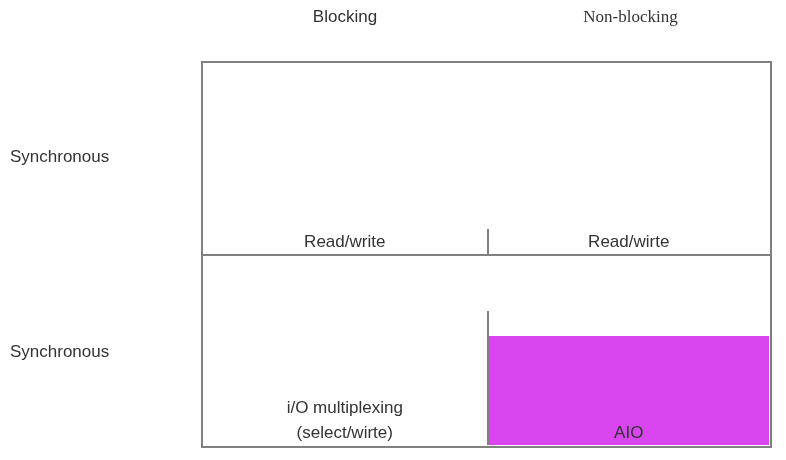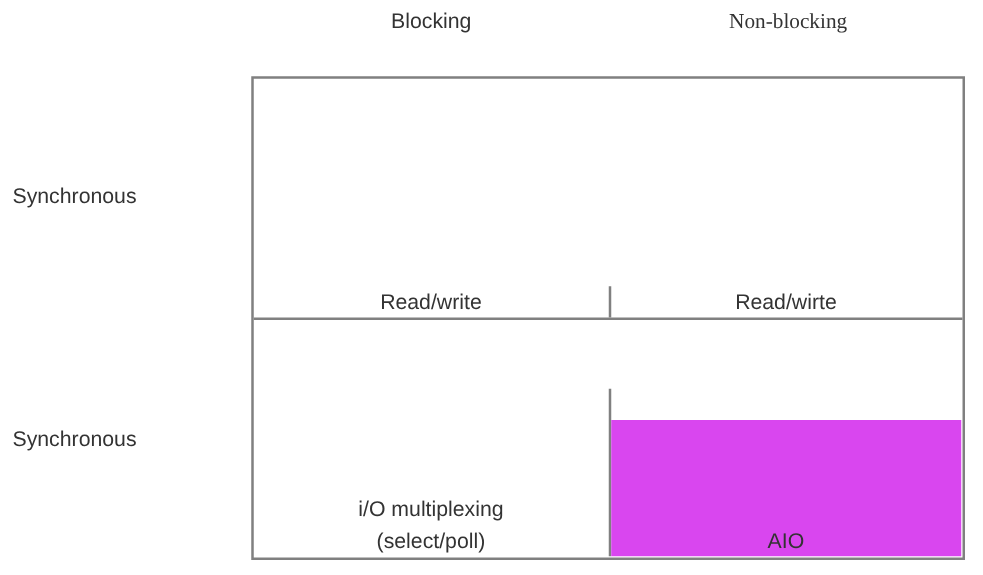--- a/index.html
+++ b/index.html
@@ -131,21 +131,21 @@
         <span class="cell-text">Read/wirte</span>
       </span>
     </div>
   </div>
 
   <div class="matrix-row" id="matrix-row-asynchronous">
 
     <div class="matrix-cell cell-left">
       <span>
         <span class="cell-text">i/O multiplexing</span>
-        <span class="cell-text">(select/poll)</span>
+        <span class="cell-text">(select/wirte)</span>
       </span>
     </div>
 
     <div class="matrix-cell cell-right cell-highlight">
       <span>
         <span class="cell-text">AIO</span>
       </span>
     </div>
   </div>
 

